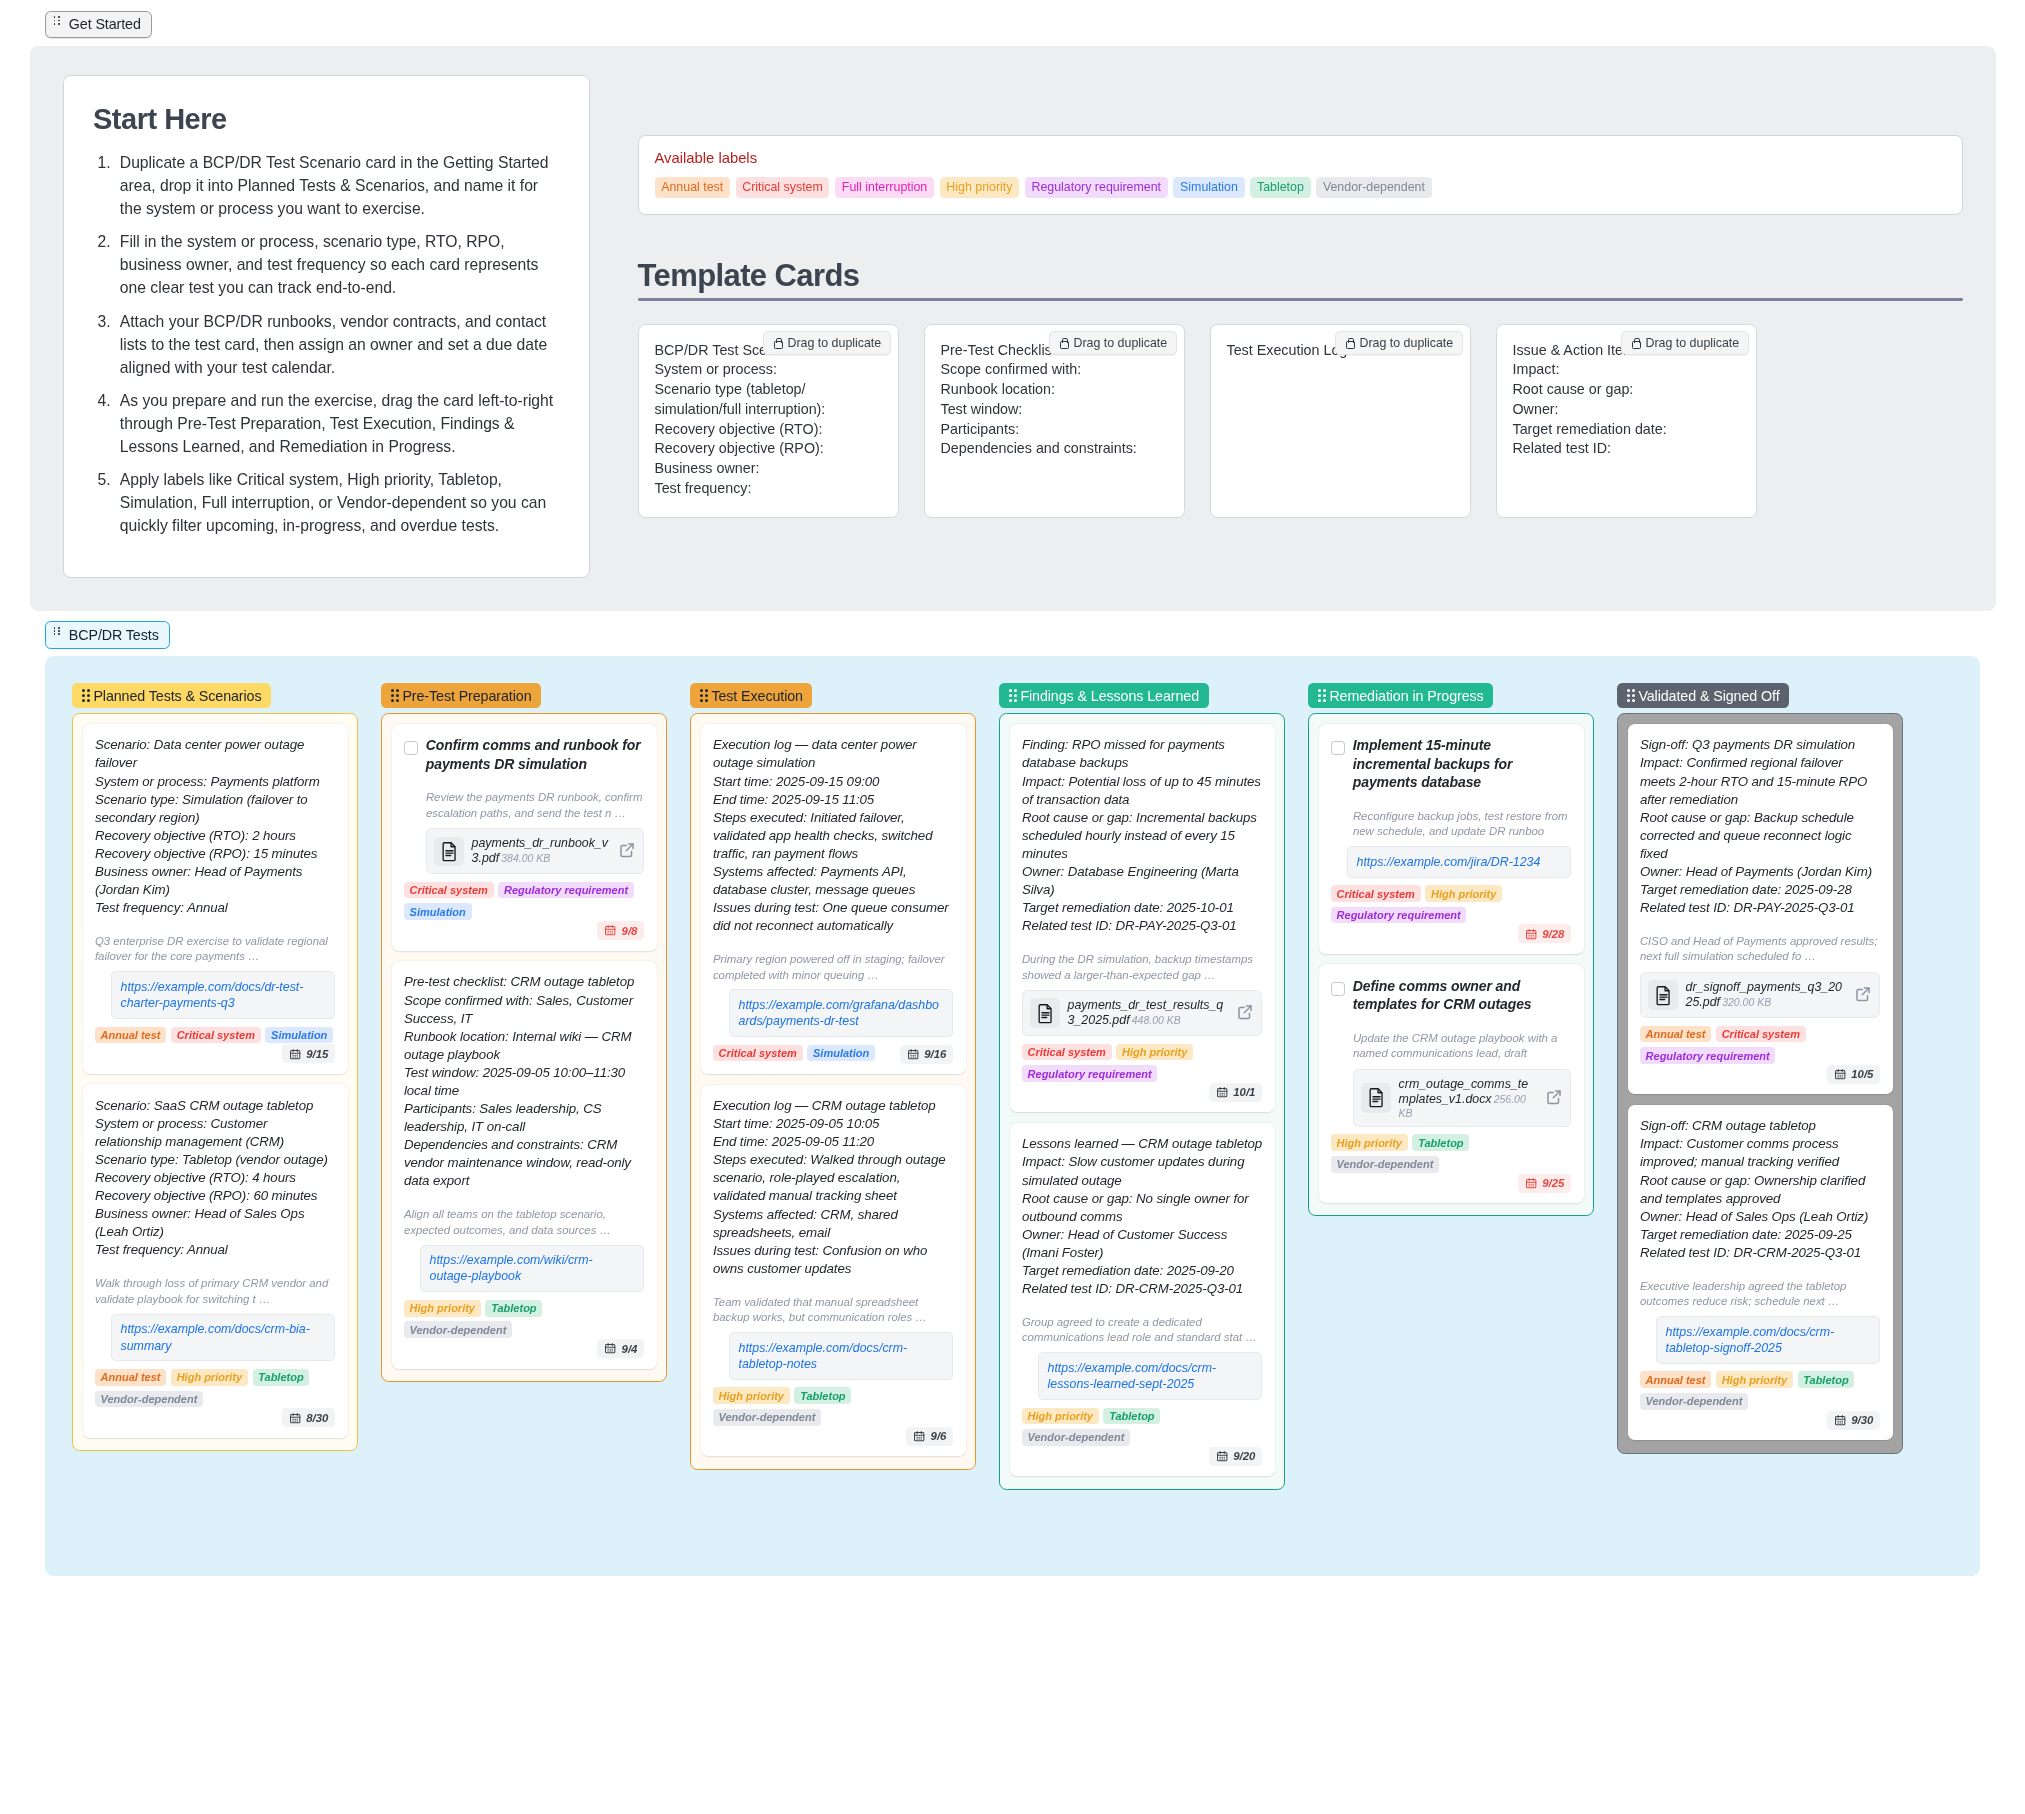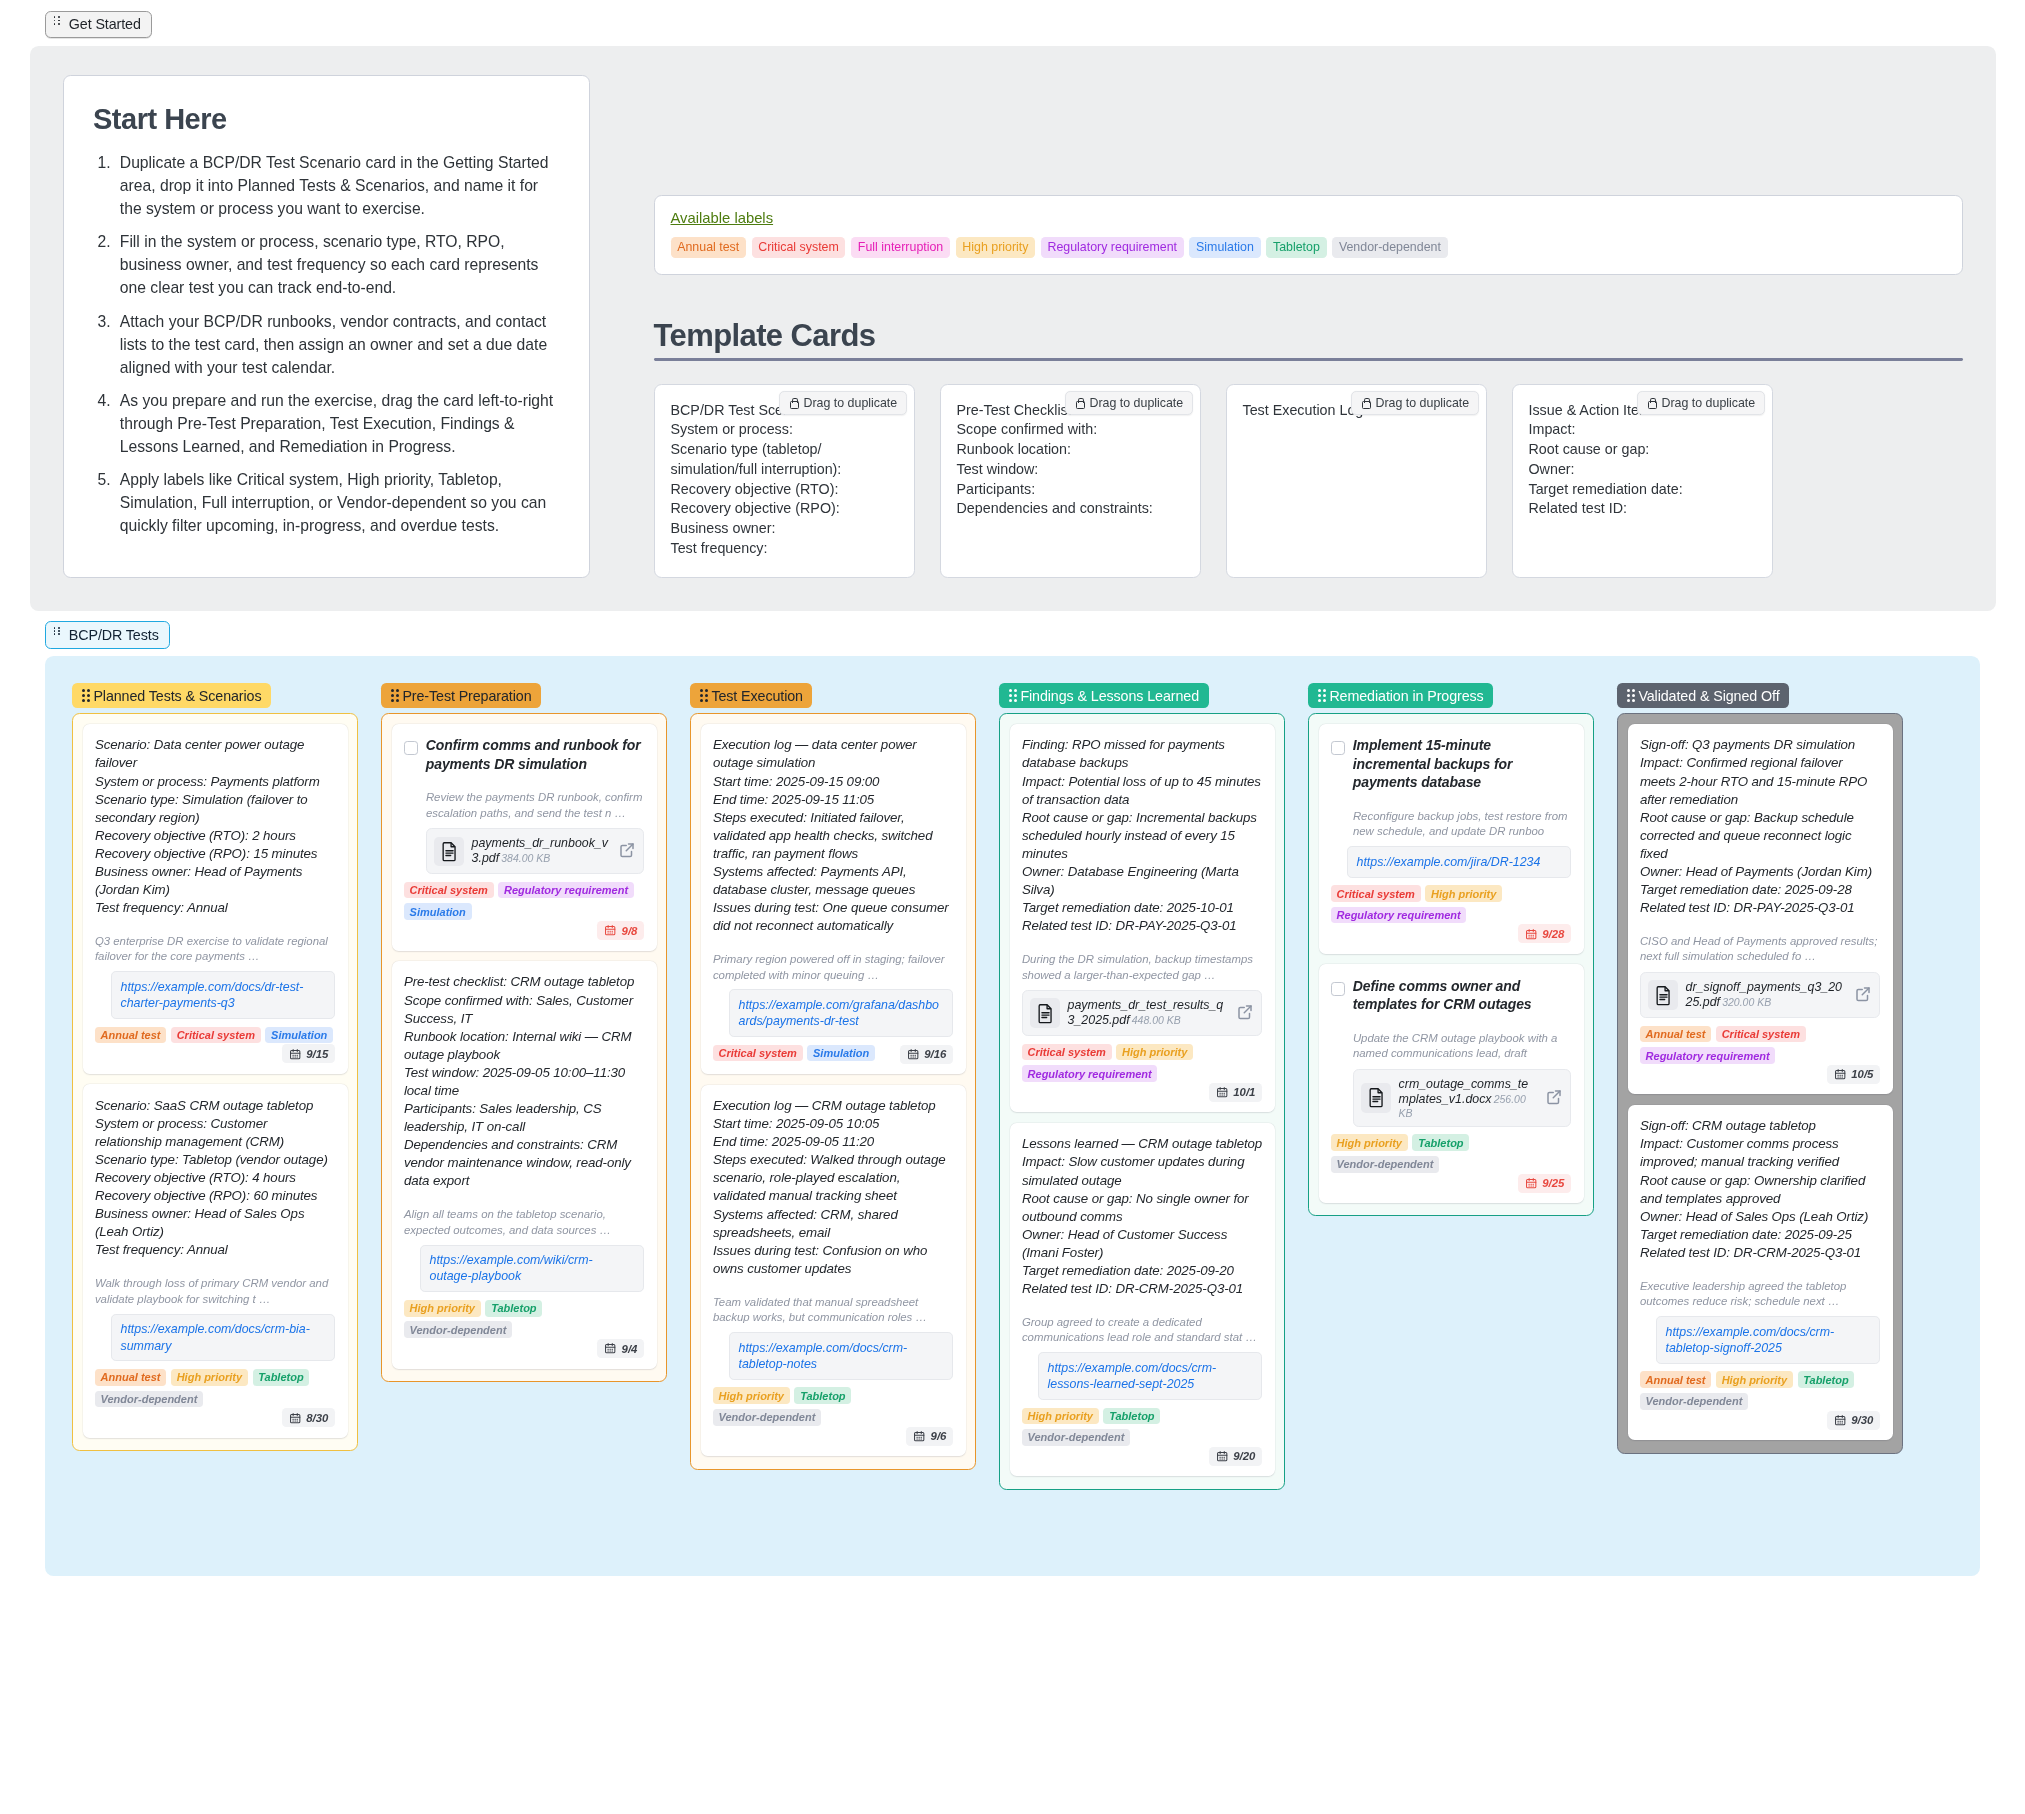--- a/index.html
+++ b/index.html
@@ -34,21 +34,21 @@
   }
   .grip i { display:block; width: 1.9px; height: 1.9px; border-radius: 50%; background: currentColor; }
   .grip.lg i { width: 3.3px; height: 3.3px; }
 
   
   .gs-panel {
     background: #edeeef;
     border-radius: 8.6px;
     margin: 7.6px 29.5px 0 29.5px;
     padding: 29.5px 33px 33px 33px;
-    display: flex; gap: 64px; align-items: flex-end;
+    display: flex; gap: 48px; align-items: center;
   }
   .start-card {
     width: 527px;
     background: #fff;
     border: 1px solid #cfd3dc;
     border-radius: 7.6px;
     padding: 27px 29.5px 28px 29.5px;
     flex: none;
   }
   .start-card h1 { font-size: 29px; font-weight: 700; color: #3b444f; letter-spacing:-0.5px; margin-bottom: 16px;}
@@ -56,21 +56,21 @@
   .start-list li {
     font-size: 15.7px; line-height: 1.46; color: #2e3338;
     margin-bottom: 10.5px; padding-left: 4.8px;
   }
 
   .gs-right { flex: 1; min-width: 0; }
   .labels-card {
     background: #fff; border: 1px solid #cfd3dc; border-radius: 7.6px;
     padding: 14.3px 16px 16px 16px;
   }
-  .labels-card .lab-title { font-size: 14.8px; color: #4d7c0f; margin-bottom: 10.5px; text-decoration: underline; }
+  .labels-card .lab-title { font-size: 14.8px; color: #b91c1c; margin-bottom: 10.5px; }
   .chips { display: flex; flex-wrap: wrap; gap: 5.7px; }
   .chip {
     font-size: 12.4px; padding: 3.3px 6.7px; border-radius: 4.3px; white-space: nowrap;
     font-weight: 500;
   }
 
   .tpl-title {
     font-size: 31px; font-weight: 700; color: #3b444f; letter-spacing:-0.6px;
     margin: 43px 0 4.8px 0;
   }

